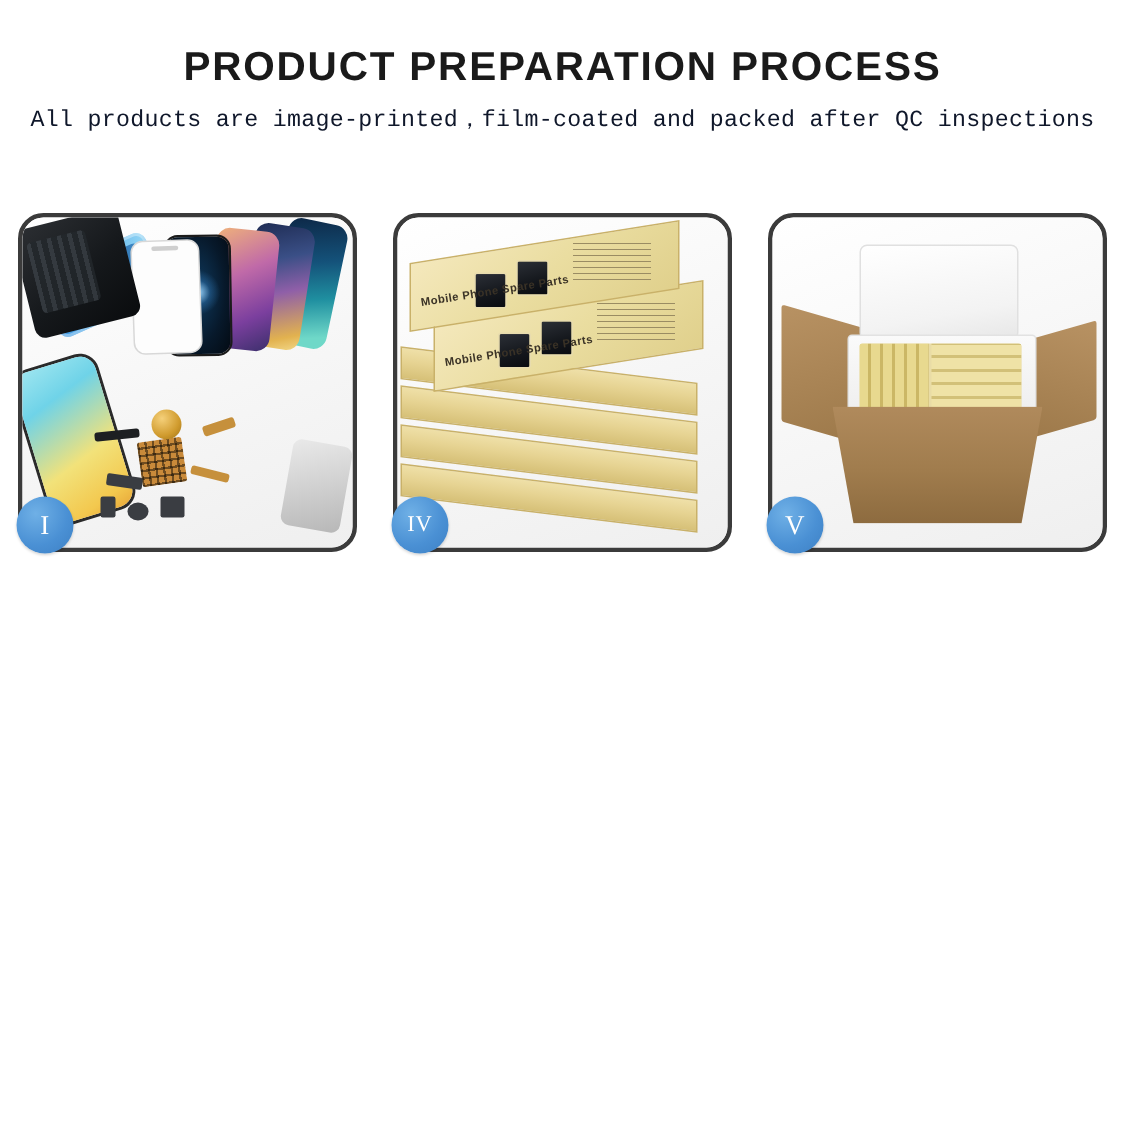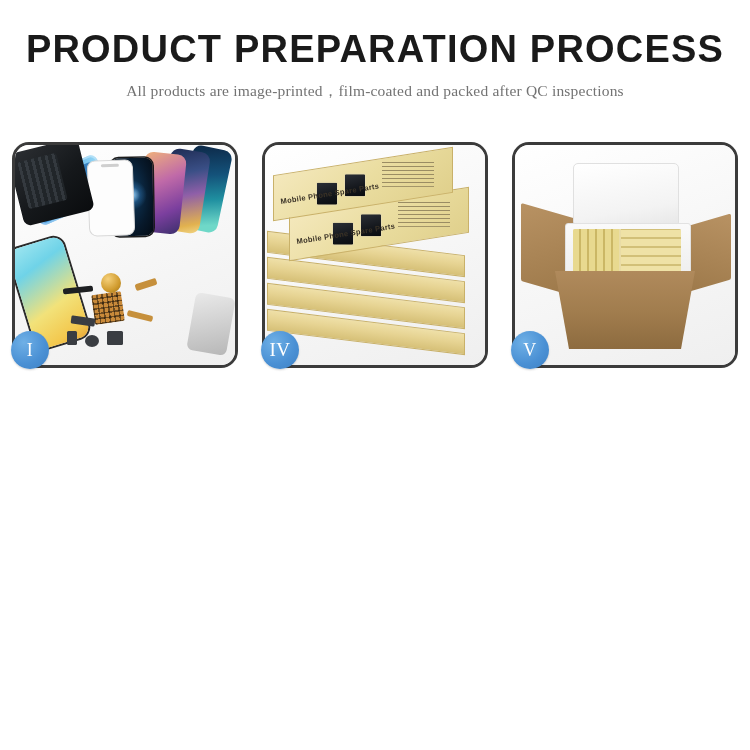--- a/index.html
+++ b/index.html
@@ -9,33 +9,33 @@
     font-family:"Liberation Sans", sans-serif;
     overflow:hidden;
     position:relative;
   }
   .page{width:750px;height:750px;position:relative;}
 
   
   .header{width:750px;padding-top:30px;text-align:center;}
   .title{
     font-family:"Liberation Sans", sans-serif;
-    font-size:38px;
+    font-size:27px;
     font-weight:700;
     letter-spacing:1.2px;
     color:#1a1a1a;
     line-height:1.05;
     margin:0;
     white-space:nowrap;
   }
   .subtitle{
-    font-family:Liberation Serif, serif;
+    font-family:Liberation Mono, monospace;
     font-size:15.5px;
     font-weight:400;
-    color:#737373;
+    color:#0f172a;
     margin:11px 0 0 0;
     letter-spacing:.2px;
     white-space:nowrap;
     text-align:center;
   }
 
   
   .grid{
     position:absolute;
     left:12px; top:142px;
@@ -71,21 +71,21 @@
     border-radius:50%;
     background:radial-gradient(circle at 34% 30%,#6fb0e6 0%,#4a90d4 58%,#3d80c4 100%);
     color:#ffffff;
     font-family:"Liberation Serif", serif;
     font-size:18px;
     display:flex;align-items:center;justify-content:center;
     letter-spacing:.5px;
     z-index:6;
     box-shadow:0 1px 2px rgba(0,0,0,.18);
   }
-  .badge.small{font-size:19px;}
+  .badge.small{font-size:15px;}
   .badge.xsmall{font-size:13.5px;}
 
   
   .ph{position:absolute;border-radius:6px;}
   .ph-blue-film{
     left:14px;top:22px;width:78px;height:46px;
     background:linear-gradient(120deg,#2f7fd6 0%,#4ea8e8 40%,#8fd3f4 75%,#2a6fbf 100%);
     transform:rotate(-24deg);
     border-radius:7px;
     box-shadow:inset 0 0 0 2px rgba(255,255,255,.35);

